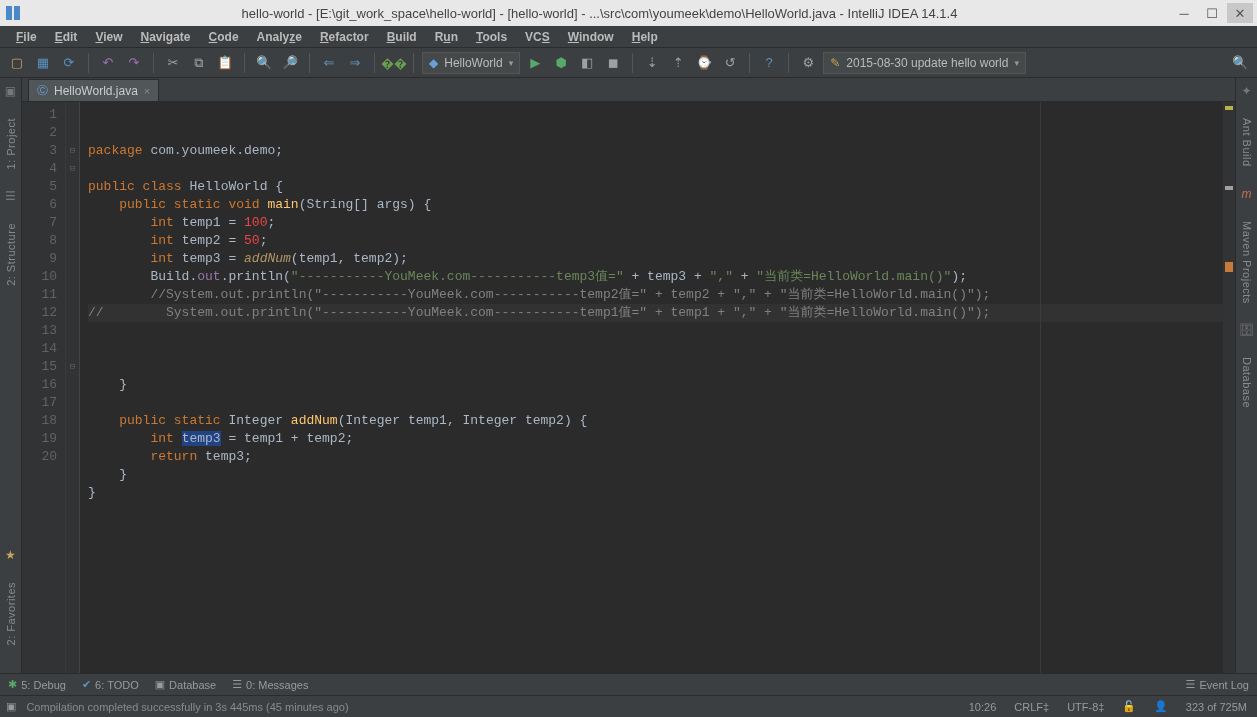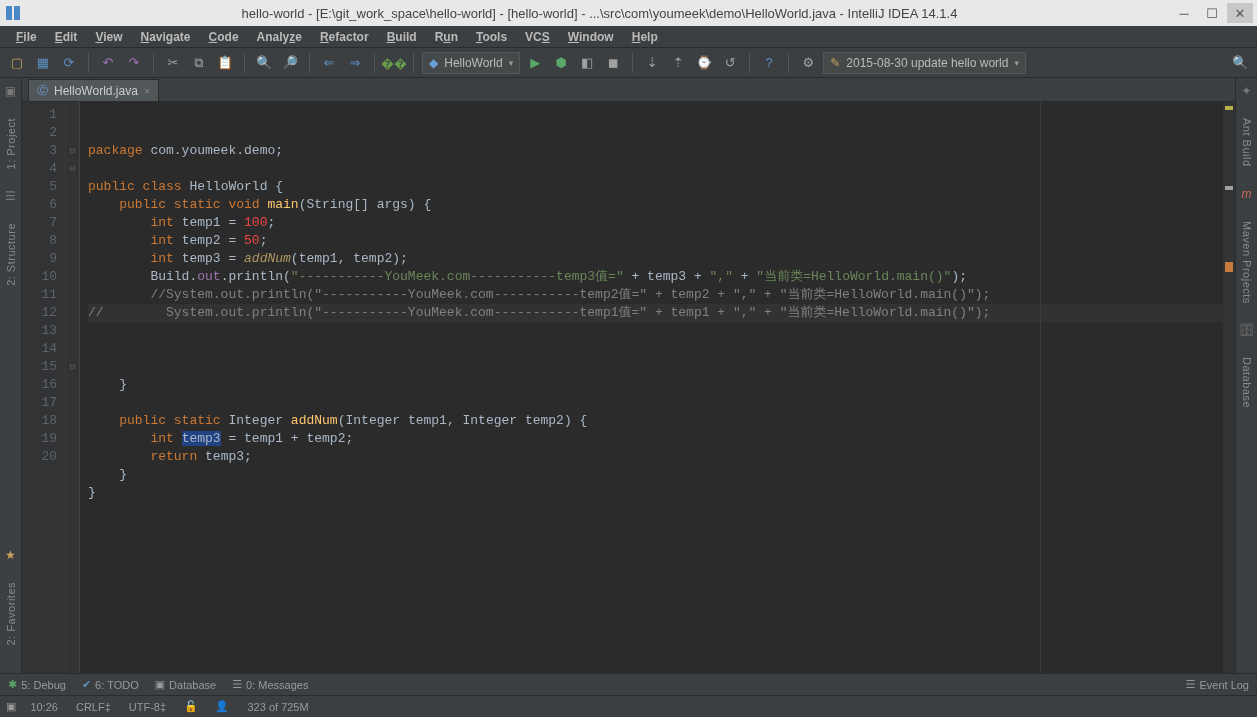--- a/index.html
+++ b/index.html
@@ -441,19 +441,20 @@
     </span>
   <span class="spacer"></span>
   <span class="btab">
       <span>☰</span>
       <span>Event Log</span>
     </span>
 </div>
 
 <div class="statusbar">
   <span>▣</span>
+  <span class="msg">Compilation completed successfully in 3s 445ms (45 minutes ago)</span>
   <span class="cell">10:26</span>
   <span class="cell"><span>CRLF</span>‡</span>
   <span class="cell"><span>UTF-8</span>‡</span>
   <span class="cell">🔓</span>
   <span class="cell">👤</span>
   <span class="cell">323 of 725M</span>
 </div>
 
 </body></html>

